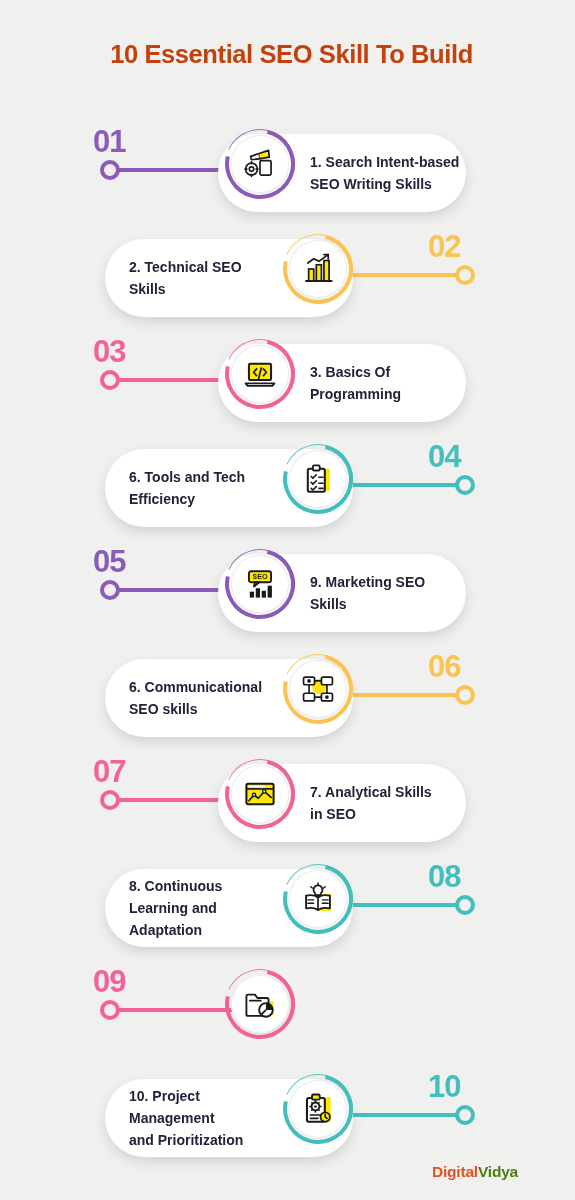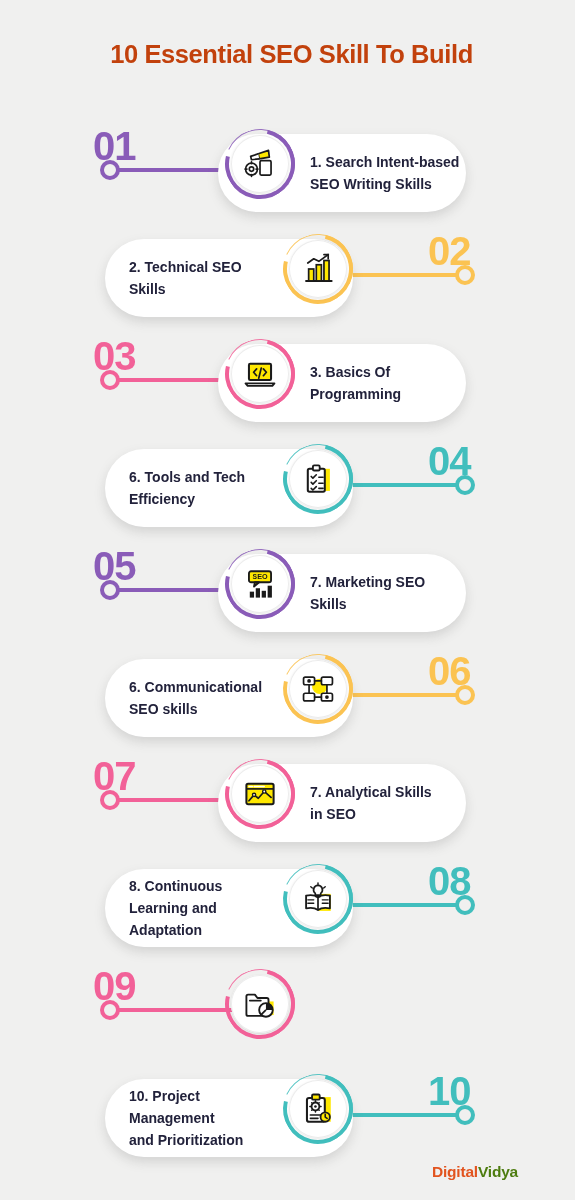--- a/index.html
+++ b/index.html
@@ -78,21 +78,21 @@
     width:58px; height:58px; border-radius:50%;
     background:#ffffff;
     box-shadow:inset 0 0 0 1px #ececec, 0 1px 3px rgba(0,0,0,.10);
     display:flex; align-items:center; justify-content:center;
   }
   .ring .disc svg { width:34px; height:34px; display:block; }
 
   
   .num {
     position:absolute; top:6px;
-    font-size:40px; font-weight:bold; letter-spacing:-1px;
+    font-size:31px; font-weight:bold; letter-spacing:-1px;
     line-height:1;
   }
   .row.left  .num { left:93px; }
   .row.right .num { left:428px; }
 
   .connector { position:absolute; top:48px; height:4px; }
   .row.left  .connector { left:110px; width:130px; }
   .row.right .connector { left:335px; width:130px; }
   .connector .bar {
     position:absolute; top:0; left:0; width:100%; height:4px;
@@ -228,21 +228,21 @@
           </div>
         </div>
       </div>
       <div class="row left" style="top: 540px; color: rgb(138, 92, 184);">
         <div class="num">05</div>
         <div class="connector">
           <div class="bar"></div>
           <div class="knob"></div>
         </div>
         <div class="capsule">
-          <div class="label">7.  Marketing SEO
+          <div class="label">9.  Marketing SEO
 Skills</div>
         </div>
         <div class="ring">
           <div class="arc-outer"></div>
           <div class="arc-thin"></div>
           <div class="disc">
             <span>
               <svg viewBox="0 0 40 40">
                 <rect x="7" y="5" width="26" height="13" rx="2.5" fill="#ffe800" stroke="#1a1a1a" stroke-width="2.2"></rect>
      <path d="M14 18l-1 5 6-5Z" fill="#ffe800" stroke="#1a1a1a" stroke-width="2.2" stroke-linejoin="round"></path>

